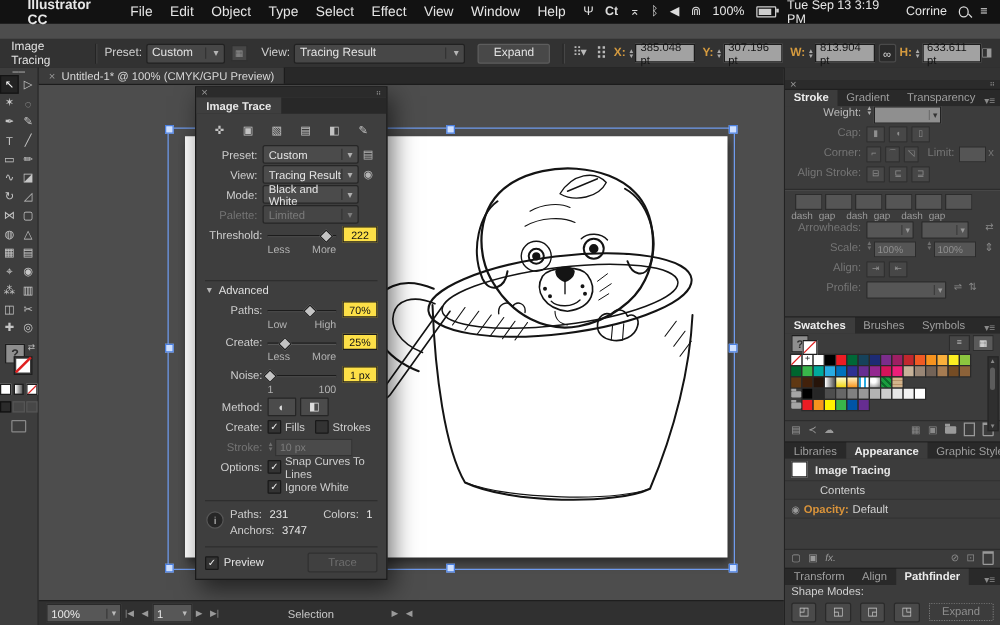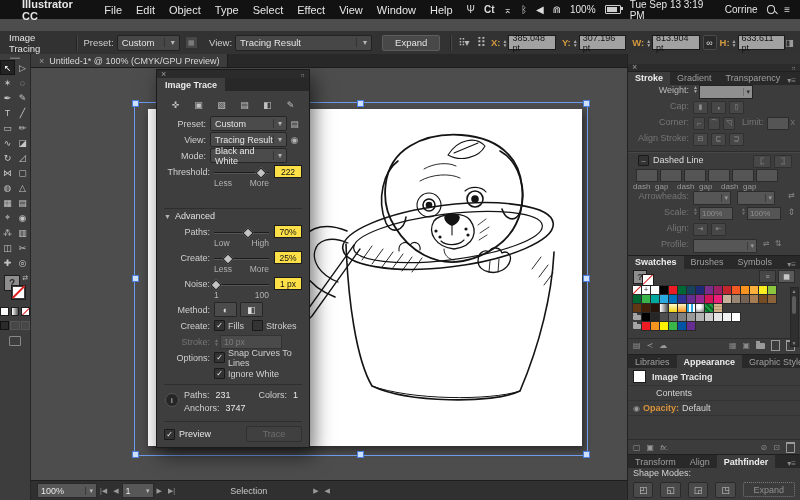--- a/index.html
+++ b/index.html
@@ -472,20 +472,27 @@
                 </span>
               <span class="tp-trail">◉</span>
             </div>
             <div class="tp-row">
               <span class="tp-label">Mode:</span>
               <span class="tp-dd">
                   <span>Black and White</span>
                 </span>
               <span class="tp-trail"></span>
             </div>
+            <div class="tp-row">
+              <span class="tp-label dimlabel">Palette:</span>
+              <span class="tp-dd disabled">
+                  <span>Limited</span>
+                </span>
+              <span class="tp-trail"></span>
+            </div>
 
             <div class="sliderrow">
               <span class="sl-label" style="width:46px">Threshold:</span>
               <span class="slider">
                   <span class="track"></span>
                   <span class="knob" style="left: 86%;"></span>
                 </span>
               <span class="sl-val">222</span>
             </div>
             <div class="sl-minmax">
@@ -644,26 +651,20 @@
           <span class="dfield" style="width:26px;margin-left:3px"></span>
           <span class="dimlabel">x</span>
         </div>
         <div class="prow">
           <span class="plabel dimlabel">Align Stroke:</span>
           <span class="sqbtn">⊟</span>
           <span class="sqbtn">⊑</span>
           <span class="sqbtn">⊒</span>
         </div>
         <div class="hsep"></div>
-        <div class="prow" style="height:14px">
-          <span class="cb dash" style="margin-left:5px"></span>
-          <span style="margin-left:4px;color:#dcdcdc">Dashed Line</span>
-          <span class="sqbtn" style="margin-left:auto;width:16px">⣏</span>
-          <span class="sqbtn" style="width:16px">⣹</span>
-        </div>
         <div class="prow" style="height:13px">
           <span style="width:3px"></span>
           <span class="dfield"></span>
           <span class="dfield"></span>
           <span class="dfield"></span>
           <span class="dfield"></span>
           <span class="dfield"></span>
           <span class="dfield"></span>
         </div>
         <div class="prow" style="height:9px;font-size:8px;color:#9a9a9a" id="dash-labels">

